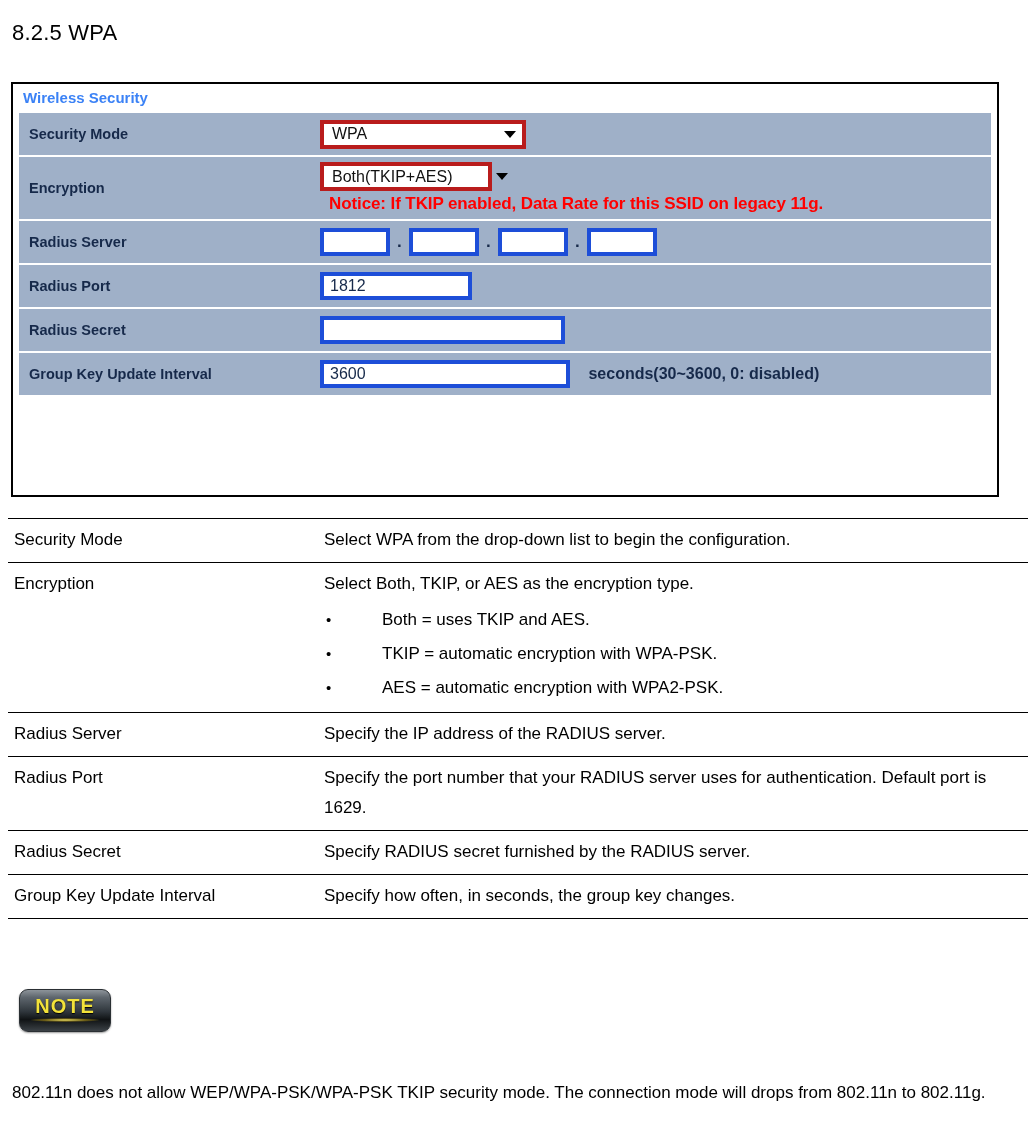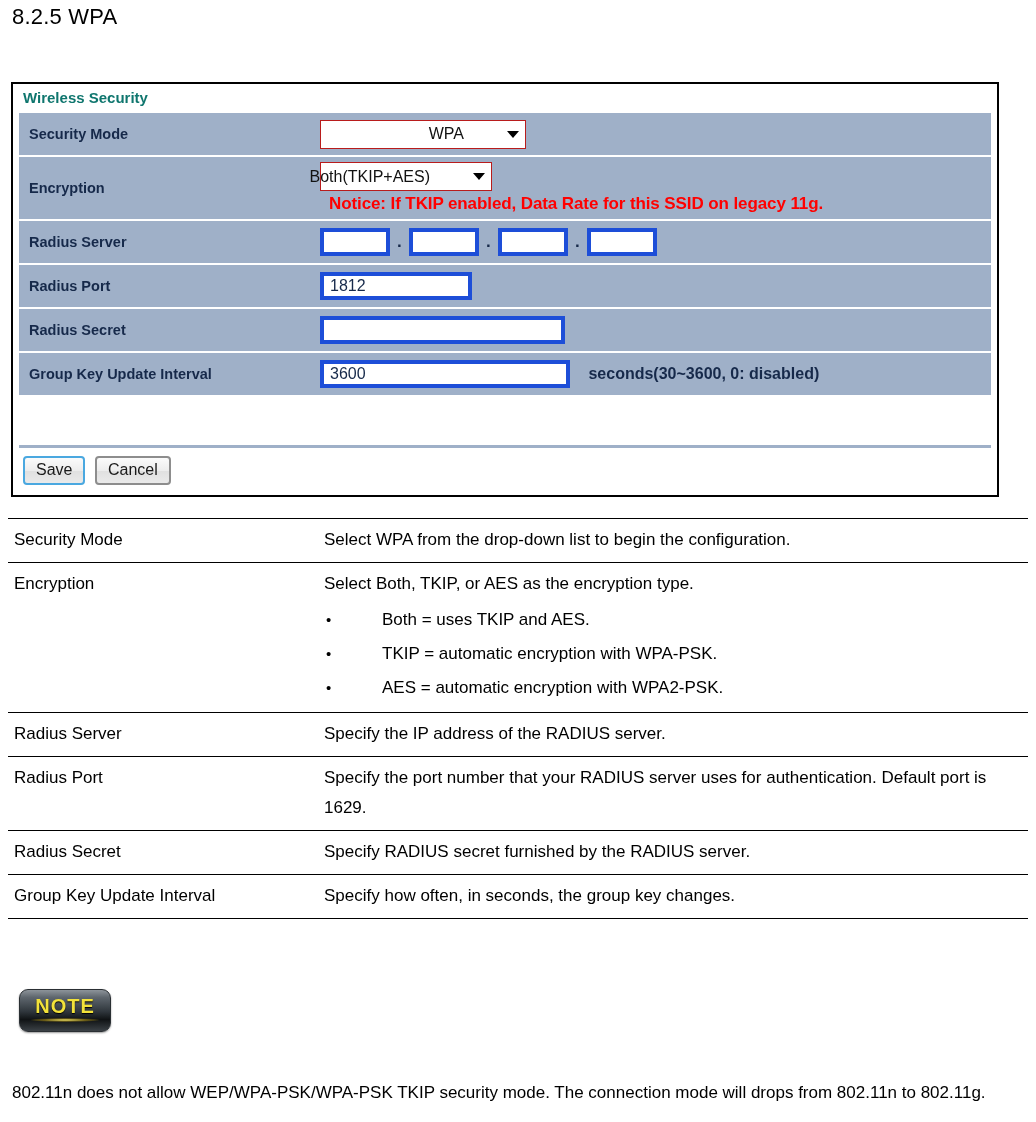--- a/index.html
+++ b/index.html
@@ -14,39 +14,39 @@
     color: #000000;
     overflow: hidden;
     position: relative;
   }
 
   
   .page-heading {
     font-size: 22px;
     font-weight: 400;
     color: #000;
-    margin: 4px 0 0 12px;
+    margin: 20px 0 0 12px;
     letter-spacing: 0.2px;
   }
 
   
   .config-panel {
     position: absolute;
     left: 11px;
     top: 82px;
     width: 988px;
     height: 415px;
     border: 2px solid #000000;
     background: #ffffff;
     box-sizing: border-box;
   }
   .panel-title {
     font-size: 15px;
     font-weight: bold;
-    color: #0f766e;
+    color: #3b82f6;
     padding: 5px 0 4px 10px;
     line-height: 18px;
   }
   .form-table {
     width: 100%;
     border-collapse: separate;
     border-spacing: 0px 2px;
     padding: 0 6px;
     box-sizing: border-box;
   }
@@ -67,23 +67,23 @@
     background: #9fb0c8;
     padding-left: 8px;
     vertical-align: middle;
     box-sizing: border-box;
   }
 
   
   .select-box {
     display: inline-flex;
     align-items: center;
-    justify-content: flex-end;
+    justify-content: space-between;
     background: #ffffff;
-    border: 1px solid #b91c1c;
+    border: 4px solid #b91c1c;
     height: 29px;
     box-sizing: border-box;
     padding: 0 6px 0 8px;
     font-size: 16px;
     color: #111;
     font-family: "Liberation Sans", sans-serif;
     gap: 33px;
   }
   .select-box.mode { width: 206px; }
   .select-box.enc  { width: 172px; }
@@ -312,27 +312,20 @@
       <tr class="form-row">
         <td class="cell-label">Group Key Update Interval</td>
         <td class="cell-field">
           <input class="text-input gkui-input" type="text" value="3600" style="">
           <span class="unit-text">seconds(30~3600, 0: disabled)</span>
         </td>
       </tr>
     </tbody>
   </table>
 
-  <div class="panel-footer">
-    <div class="footer-divider"></div>
-    <div class="btn-bar">
-      <span class="btn btn-save">Save</span>
-      <span class="btn btn-cancel">Cancel</span>
-    </div>
-  </div>
 </div>
 
 <table class="desc-table">
   <tbody>
     <tr>
       <td class="desc-term">Security Mode</td>
       <td class="desc-def">Select WPA from the drop-down  list to begin the configuration.</td>
     </tr>
     <tr>
       <td class="desc-term">Encryption</td>

